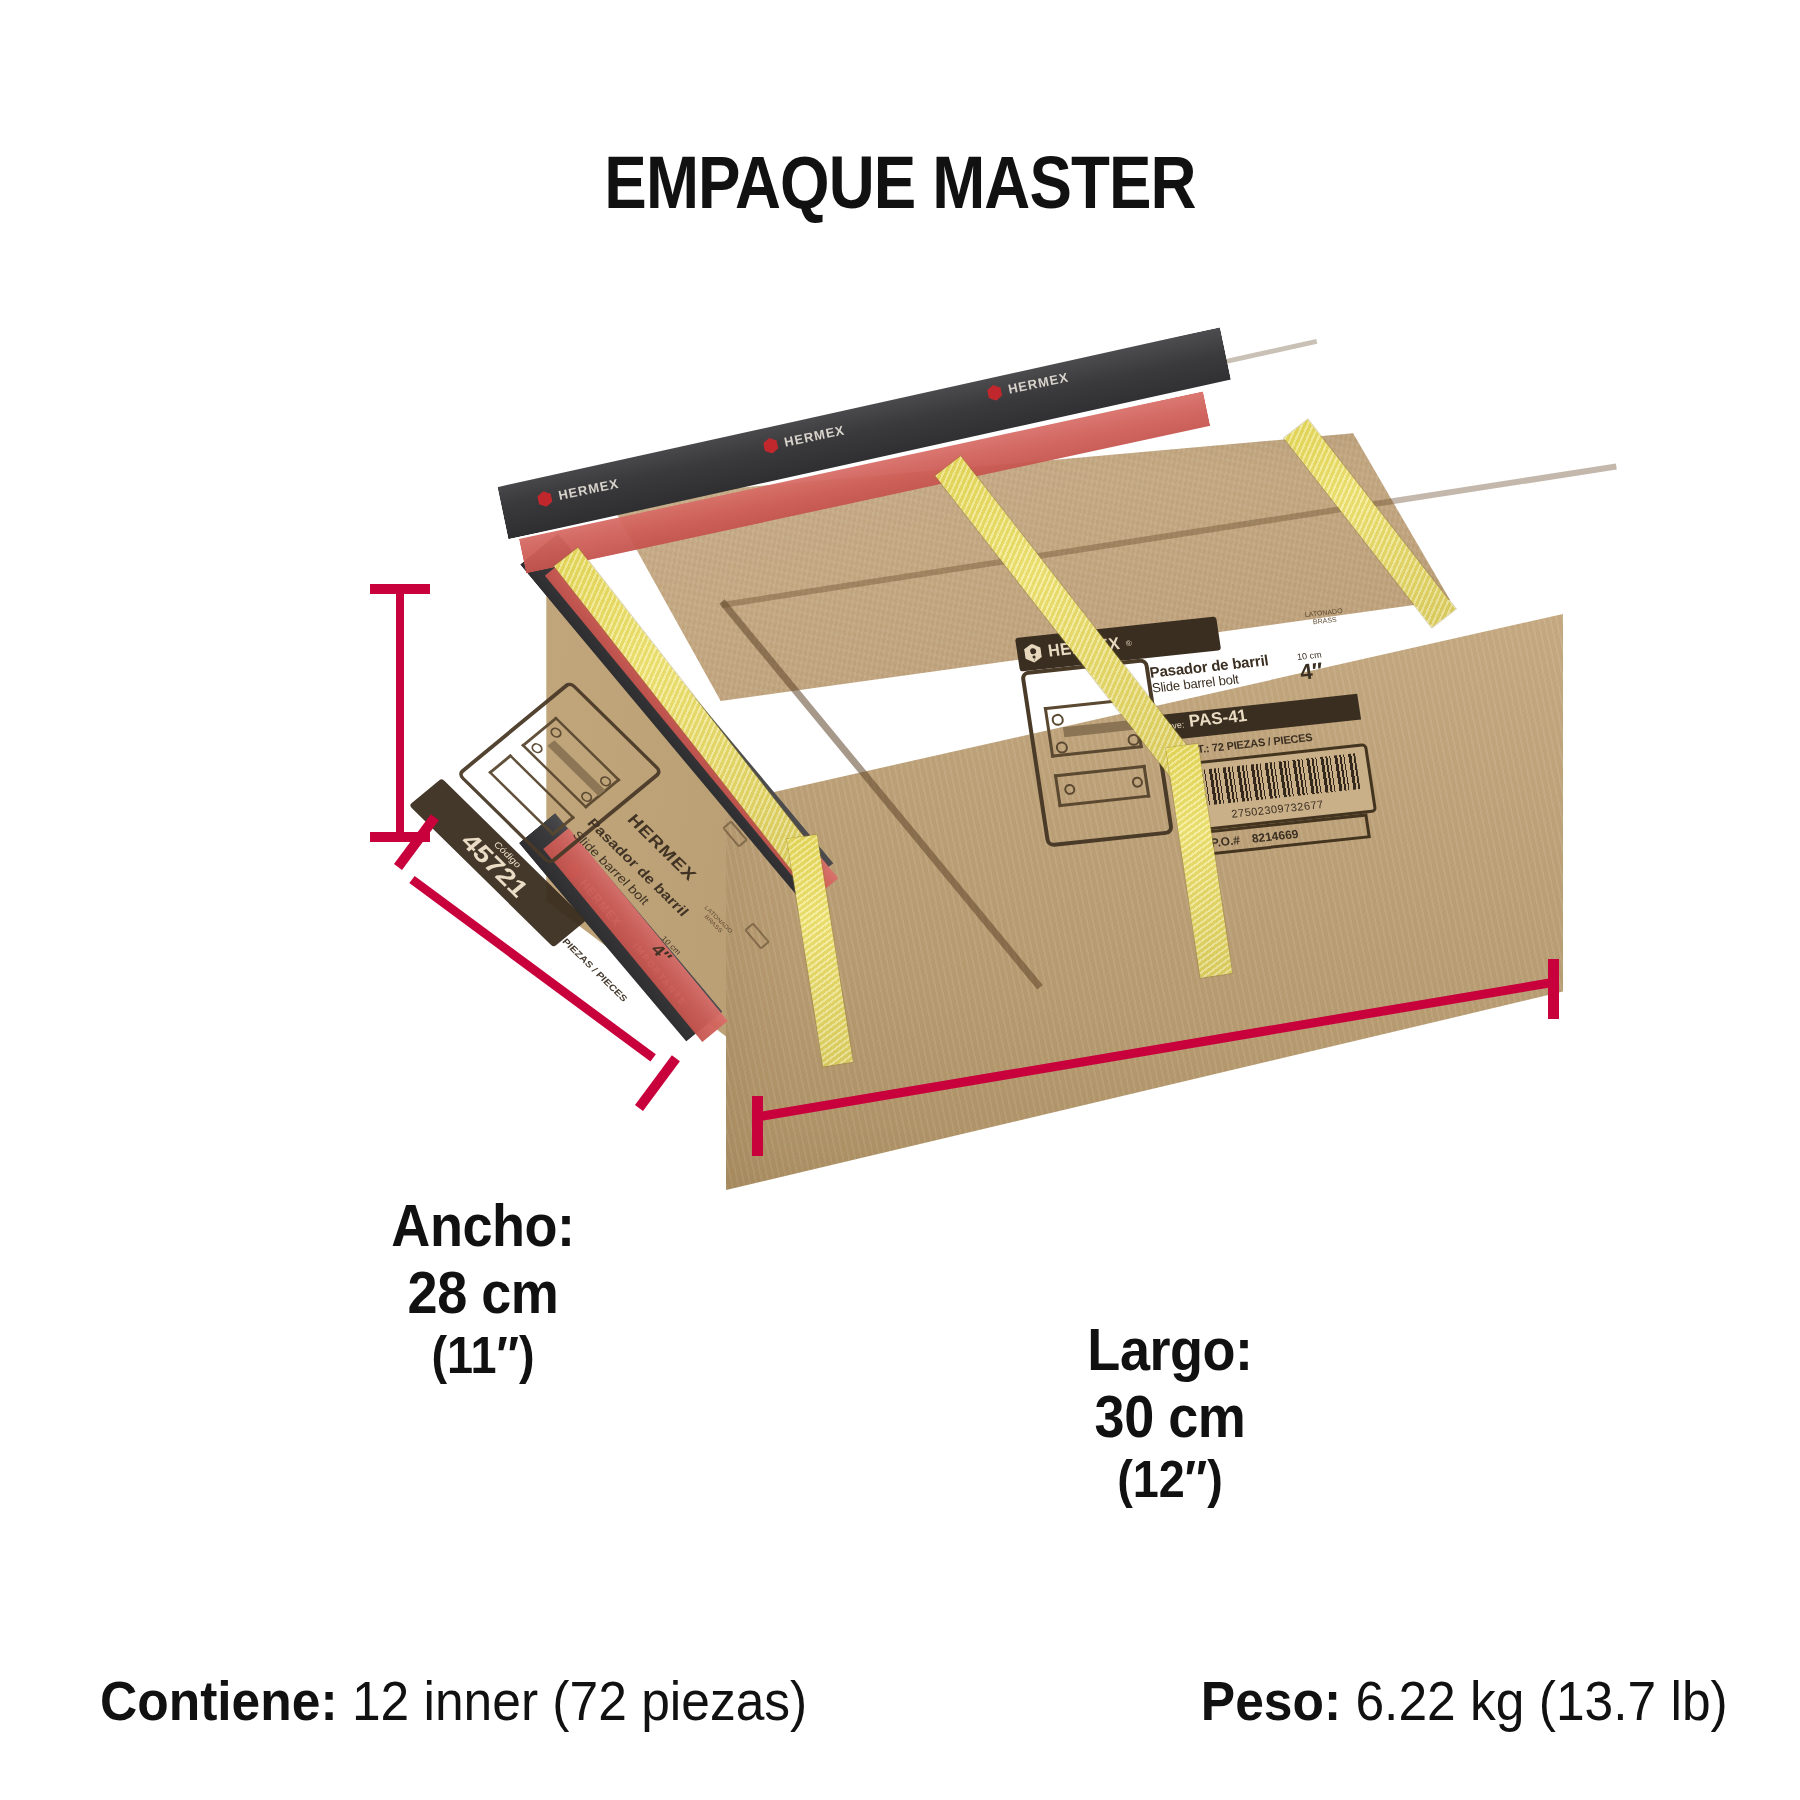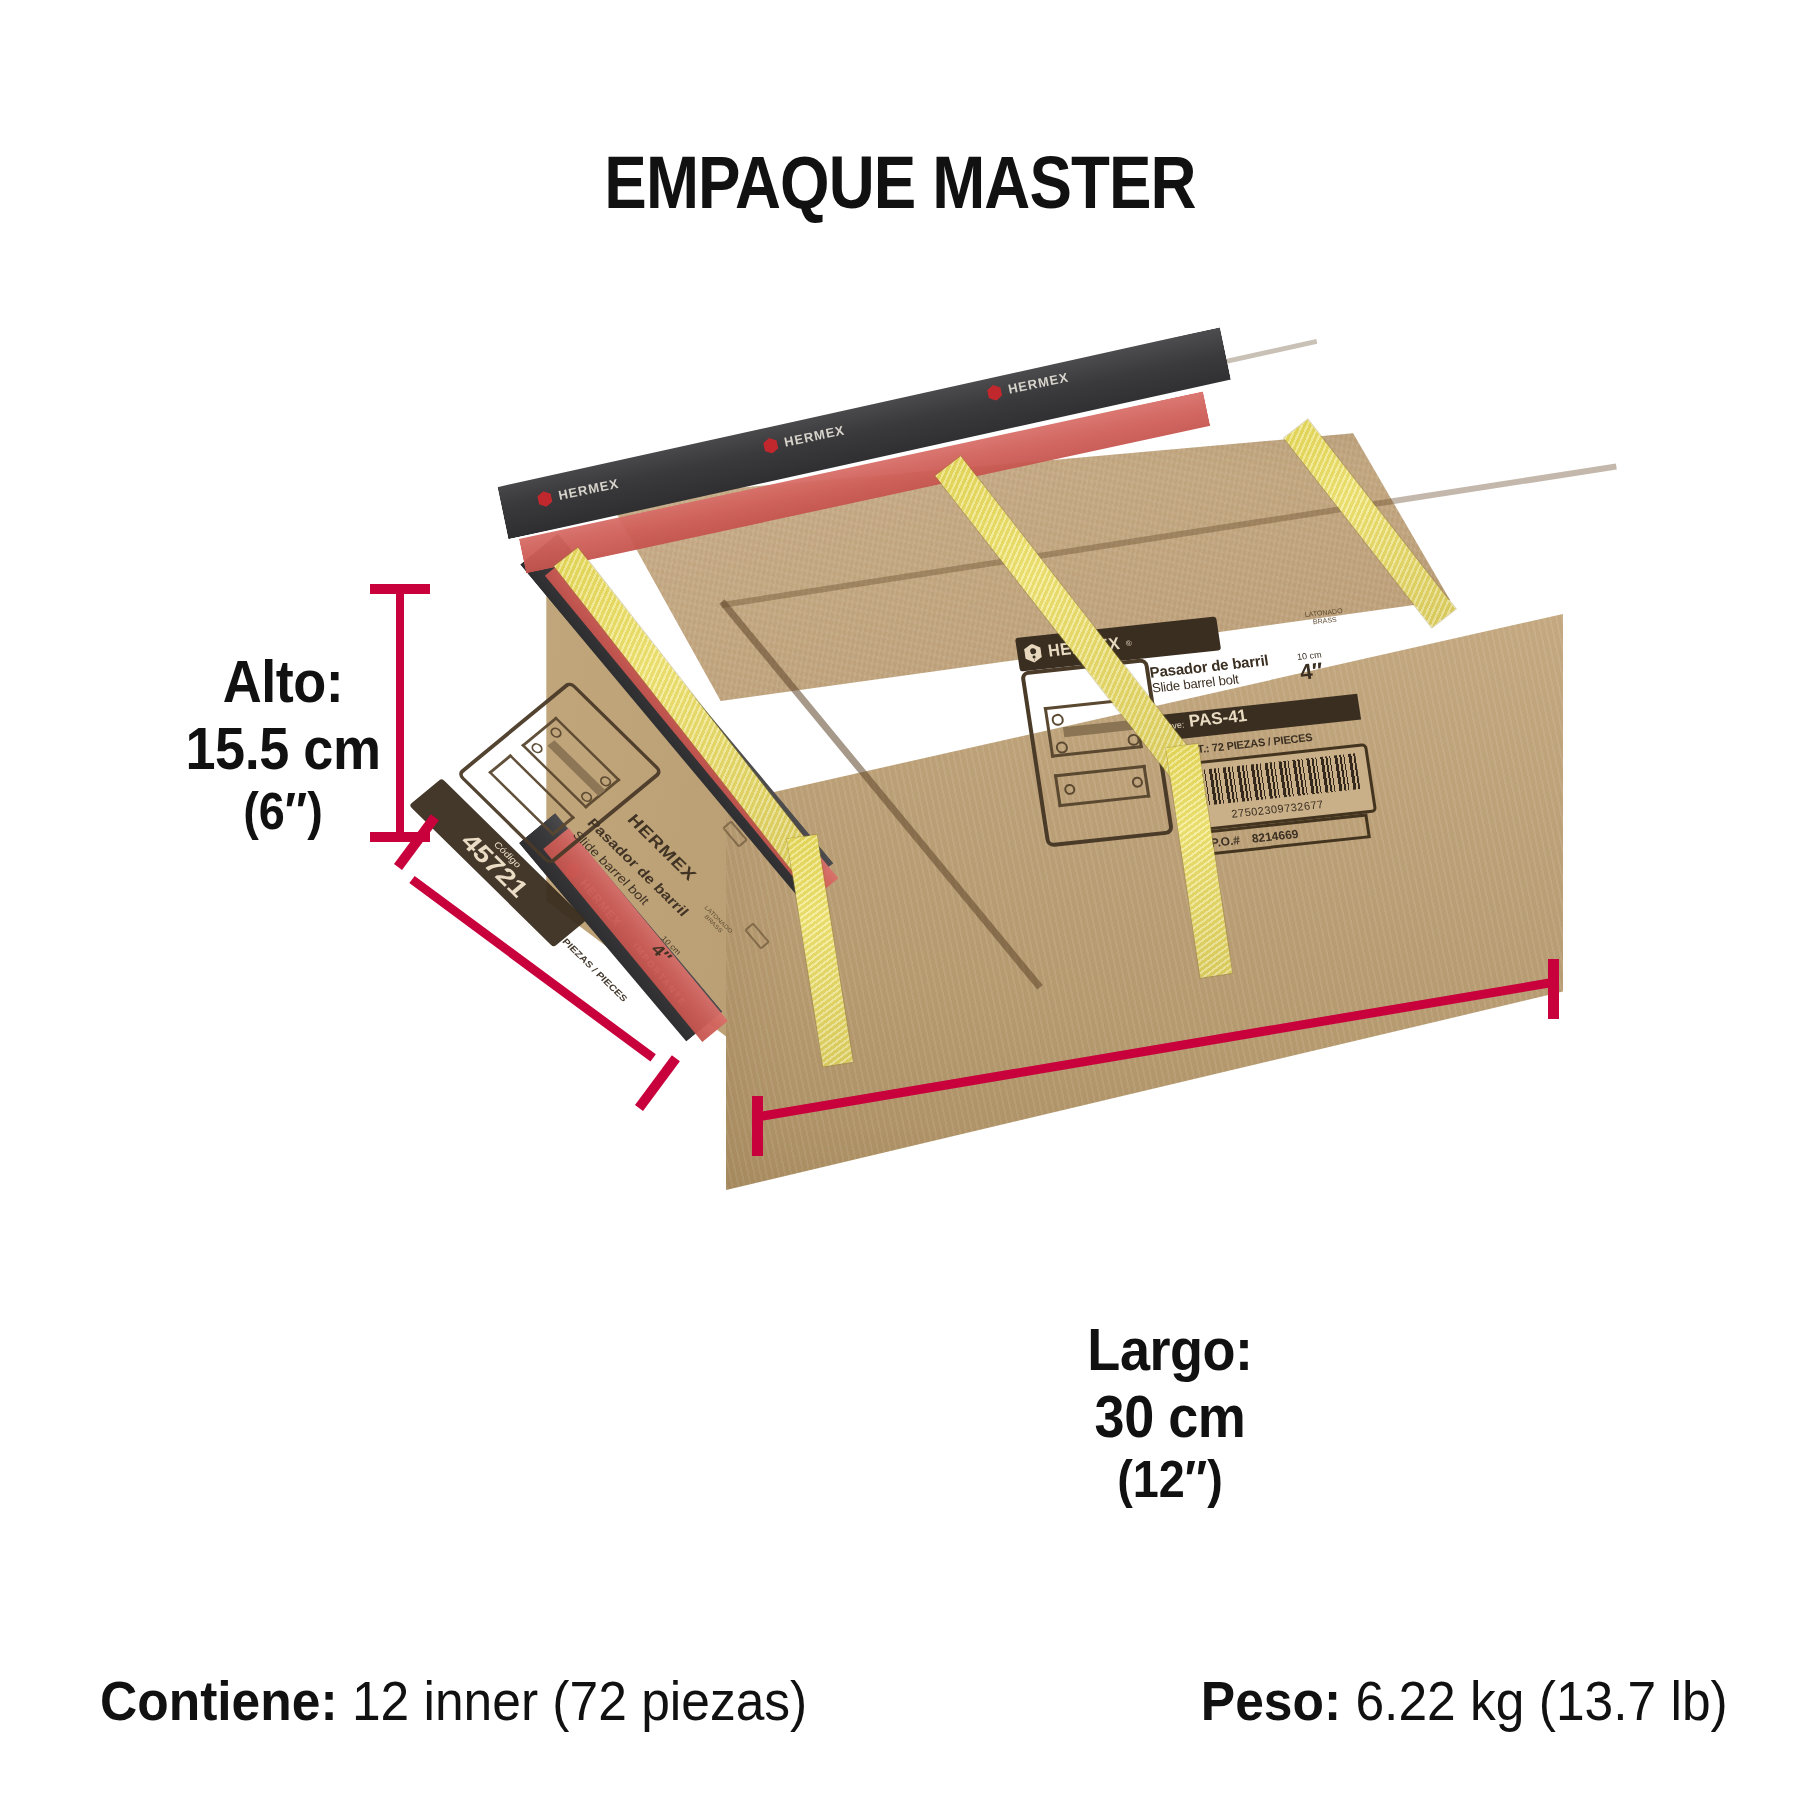--- a/index.html
+++ b/index.html
@@ -564,26 +564,26 @@
   <div class="dimline" id="dim-alto-cap-bot"></div>
 
   <div class="dimline" id="dim-ancho-line"></div>
   <div class="dimline diag-cap" id="dim-ancho-cap-a"></div>
   <div class="dimline diag-cap" id="dim-ancho-cap-b"></div>
 
   <div class="dimline" id="dim-largo-line"></div>
   <div class="dimline" id="dim-largo-cap-l"></div>
   <div class="dimline" id="dim-largo-cap-r"></div>
 
-  <div class="dim-label" id="label-alto">
-    <span class="dl-name">Alto:</span>
-    <span class="dl-metric">15.5 cm</span>
-    <span class="dl-imperial">(6″)</span>
+
+  <div class="dim-label" id="label-ancho">
+    <span class="dl-name">Ancho:</span>
+    <span class="dl-metric">28 cm</span>
+    <span class="dl-imperial">(11″)</span>
   </div>
-
 
   <div class="dim-label" id="label-largo">
     <span class="dl-name">Largo:</span>
     <span class="dl-metric">30 cm</span>
     <span class="dl-imperial">(12″)</span>
   </div>
 
   <div class="spec" id="spec-contiene">
     <span class="spec-key">Contiene:</span>
     <span class="spec-val">12 inner (72 piezas)</span>

